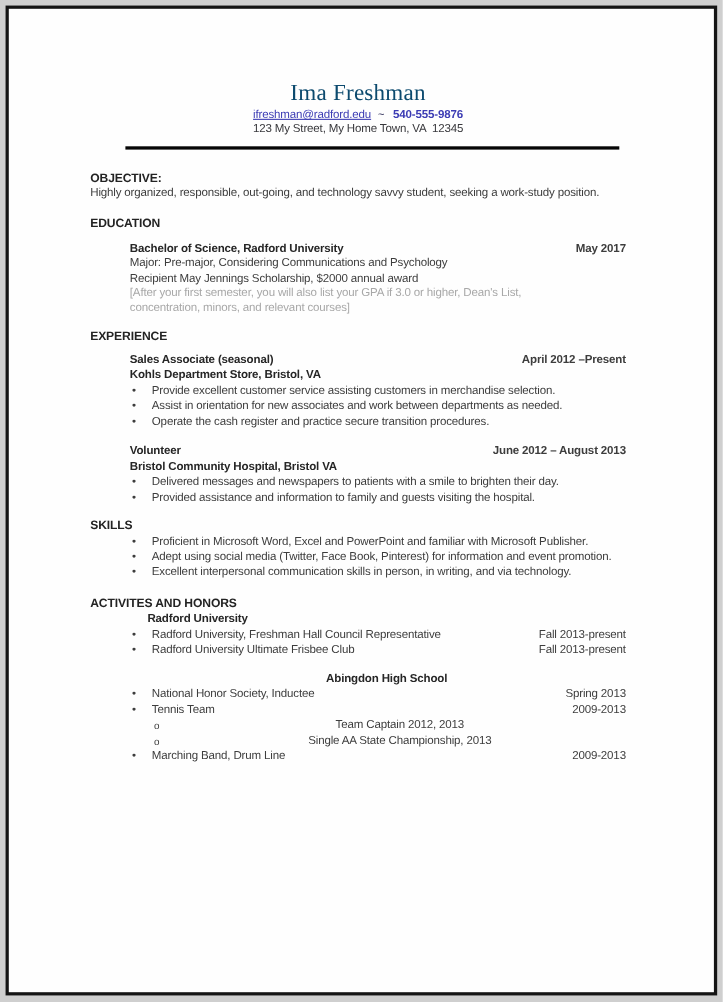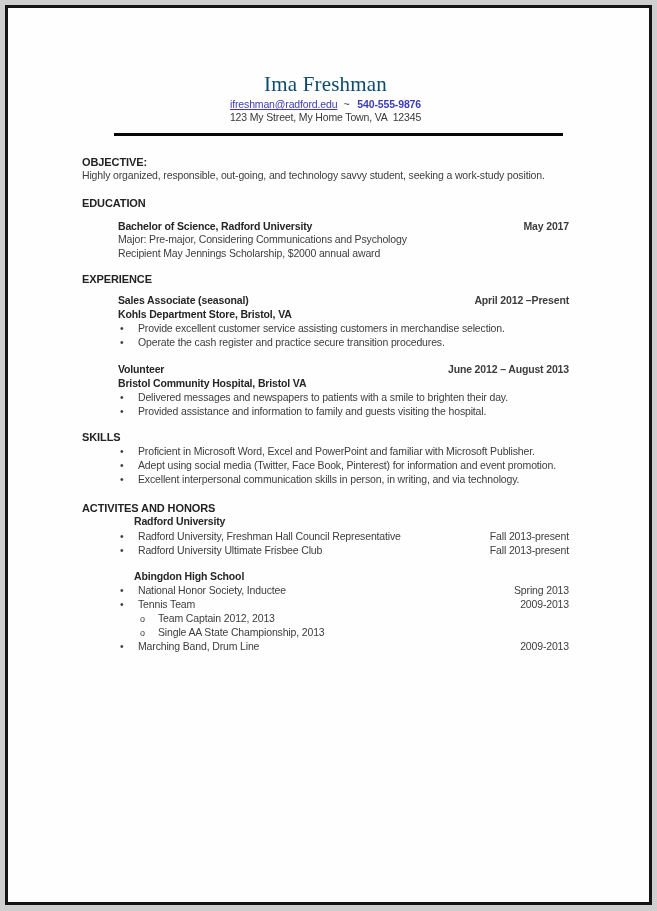--- a/index.html
+++ b/index.html
@@ -57,21 +57,21 @@
   .job-1 { margin-top:8px; }
   .job-2 { margin-top:14px; }
   ul { list-style:none; margin:0; padding:0; }
   li { position:relative; line-height:14px; }
   .b1 { padding-left:56px; }
   .b1::before { content:"•"; position:absolute; left:38px; top:0; color:#3d3d3d; }
   .arow { display:flex; justify-content:space-between; }
   .b2 { padding-left:76px; }
   .b2::before { content:"o"; position:absolute; left:58px; top:0.5px; font-size:9px; color:#3d3d3d; }
   .grp-title { margin-left:52px; line-height:13.5px; }
-  .grp-2 { margin-top:13px; }
+  .grp-2 { margin-top:13px;text-align:center; }
   .adate { white-space:nowrap; }
 </style>
 </head>
 <body>
 
 <div class="page">
 
   <div class="hdr">
     <div class="name">Ima Freshman</div>
     <div class="contact">
@@ -89,35 +89,37 @@
   <section>
     <h2 class="h-edu">EDUCATION</h2>
 
     <div class="entry-1">
       <div class="trow">
         <span class="b">Bachelor of Science, Radford University</span>
         <span class="date">May 2017</span>
       </div>
       <div class="eline">Major: Pre-major, Considering Communications and Psychology</div>
       <div class="eline">Recipient May Jennings Scholarship, $2000 annual award</div>
+      <div class="note">[After your first semester, you will also list your GPA if 3.0 or higher, Dean's List, concentration, minors, and relevant courses]</div>
     </div>
 
   </section>
 
   <section>
     <h2 class="h-exp">EXPERIENCE</h2>
 
     <div class="job-1">
       <div class="trow">
         <span class="b">Sales Associate (seasonal)</span>
         <span class="date">April 2012 –Present</span>
       </div>
       <div class="eline b">Kohls Department Store, Bristol, VA</div>
       <ul>
         <li class="b1">Provide excellent customer service assisting customers in merchandise selection.</li>
+        <li class="b1">Assist in orientation for new associates and work between departments as needed.</li>
         <li class="b1">Operate the cash register and practice secure transition procedures.</li>
       </ul>
     </div>
 
     <div class="job-2">
       <div class="trow">
         <span class="b">Volunteer</span>
         <span class="date">June 2012 – August 2013</span>
       </div>
       <div class="eline b">Bristol Community Hospital, Bristol VA</div>

